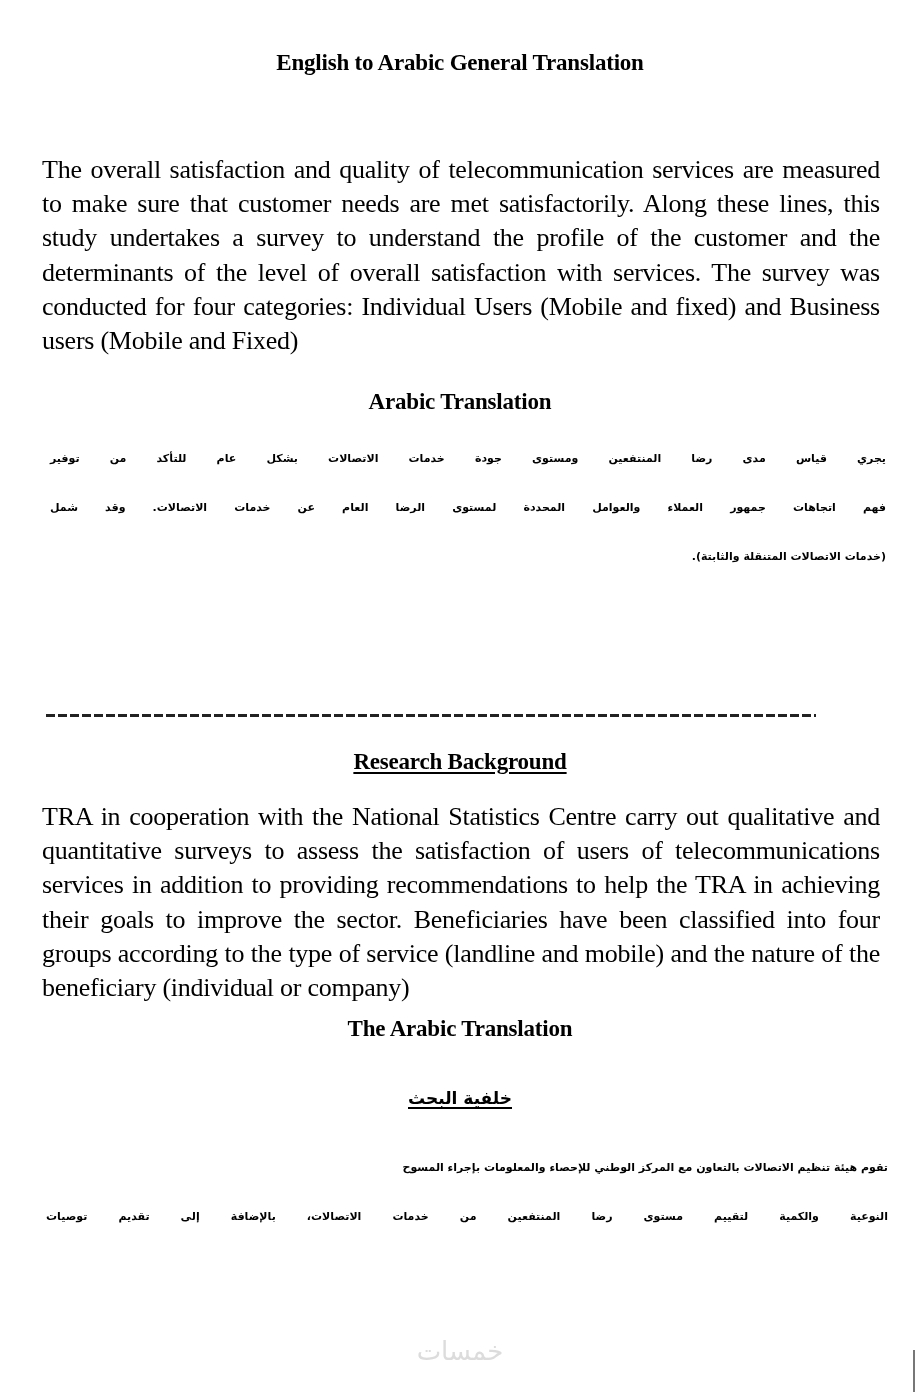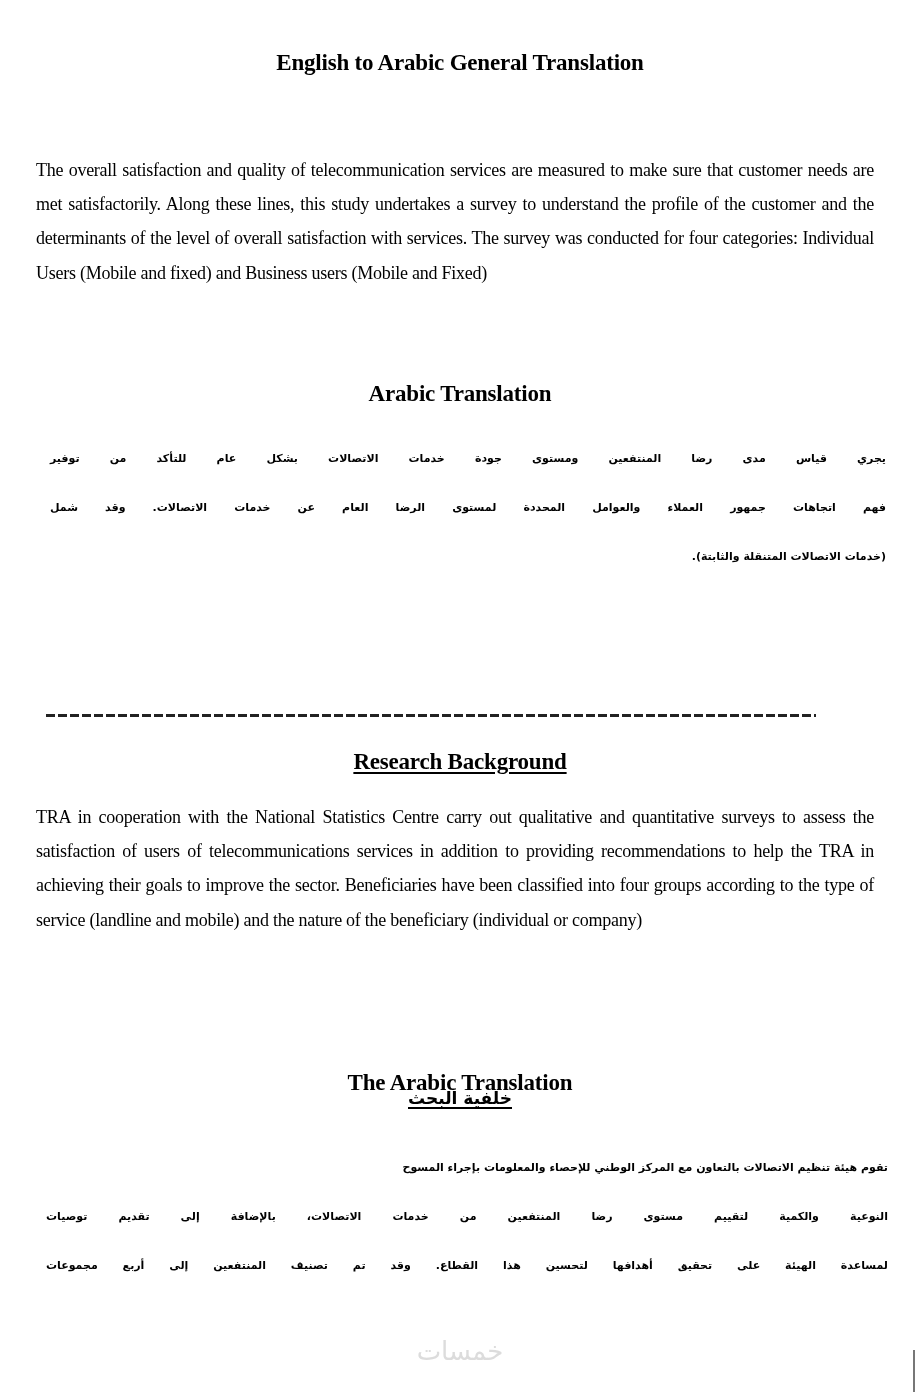--- a/index.html
+++ b/index.html
@@ -4,22 +4,22 @@
 <style>
   html, body { margin: 0; padding: 0; background: #ffffff; }
   body { width: 920px; height: 1392px; position: relative; overflow: hidden; color: #000; }
   .page { position: absolute; left: 0; top: 0; width: 920px; height: 1392px; }
   .h-title {
     position: absolute; left: 0; width: 920px; text-align: center;
     font-family: "Liberation Serif", serif; font-weight: bold; font-size: 23px;
     letter-spacing: -0.2px;
   }
   .en-para {
-    position: absolute; left: 36px; width: 838px;
-    font-family: "Liberation Serif", serif; font-size: 18px; line-height: 34.2px;
+    position: absolute; left: 42px; width: 838px;
+    font-family: "Liberation Serif", serif; font-size: 26px; line-height: 34.2px;
     text-align: justify; text-align-last: left; letter-spacing: -0.25px;
   }
   .ar-para {
     position: absolute; left: 50px; width: 836px; direction: rtl;
     font-family: "DejaVu Sans", sans-serif; font-size: 11px; line-height: 49px;
     text-align: justify; text-align-last: right; font-weight: bold;
   }
   .ar-para .ln { display: block; text-align: justify; text-align-last: justify; }
   .ar-para .ln.last { text-align-last: right; }
   .underline { text-decoration: underline; text-decoration-thickness: 2px; text-underline-offset: 3px; }
@@ -39,44 +39,43 @@
 </style>
 </head>
 <body>
 
 <div class="page">
 
   <div class="h-title" style="top:50px;">English to Arabic General Translation</div>
 
   <div class="en-para" style="top:153px;">The overall satisfaction and quality of telecommunication services are measured to make sure that customer needs are met satisfactorily. Along these lines, this study undertakes a survey to understand the profile of the customer and the determinants of the level of overall satisfaction with services. The survey was conducted for four categories: Individual Users (Mobile and fixed) and Business users (Mobile and Fixed)</div>
 
-  <div class="h-title" style="top:381px;">Arabic Translation</div>
+  <div class="h-title" style="top:389px;">Arabic Translation</div>
 
   <div class="ar-para" style="top:434px;">
     <span class="ln">يجري قياس مدى رضا المنتفعين ومستوى جودة خدمات الاتصالات بشكل عام للتأكد من توفير</span>
     <span class="ln">فهم اتجاهات جمهور العملاء والعوامل المحددة لمستوى الرضا العام عن خدمات الاتصالات. وقد شمل</span>
     <span class="ln last">(خدمات الاتصالات المتنقلة والثابتة).</span>
   </div>
 
   <div class="dash-line"></div>
 
   <div class="h-title" style="top:749px;">
     <span class="underline">Research Background</span>
   </div>
 
   <div class="en-para" style="top:800px;">TRA in cooperation with the National Statistics Centre carry out qualitative and quantitative surveys to assess the satisfaction of users of telecommunications services in addition to providing recommendations to help the TRA in achieving their goals to improve the sector. Beneficiaries have been classified into four groups according to the type of service (landline and mobile) and the nature of the beneficiary (individual or company)</div>
 
-  <div class="h-title" style="top:1070px;">The Arabic Translation</div>
+  <div class="h-title" style="top:1016px;">The Arabic Translation</div>
 
   <div class="ar-heading" style="top:1088px;text-align:center;">
     <span class="underline">خلفية البحث</span>
   </div>
 
   <div class="ar-para" style="top:1143px; left:46px; width:842px;">
     <span class="ln last">تقوم هيئة تنظيم الاتصالات بالتعاون مع المركز الوطني للإحصاء والمعلومات بإجراء المسوح</span>
     <span class="ln">النوعية والكمية لتقييم مستوى رضا المنتفعين من خدمات الاتصالات، بالإضافة إلى تقديم توصيات</span>
-    <span class="ln">لمساعدة الهيئة على تحقيق أهدافها لتحسين هذا القطاع. وقد تم تصنيف المنتفعين إلى أربع مجموعات</span>
   </div>
 
   <div class="watermark">خمسات</div>
 
   <div class="edge-line"></div>
 </div>
 
 </body></html>

